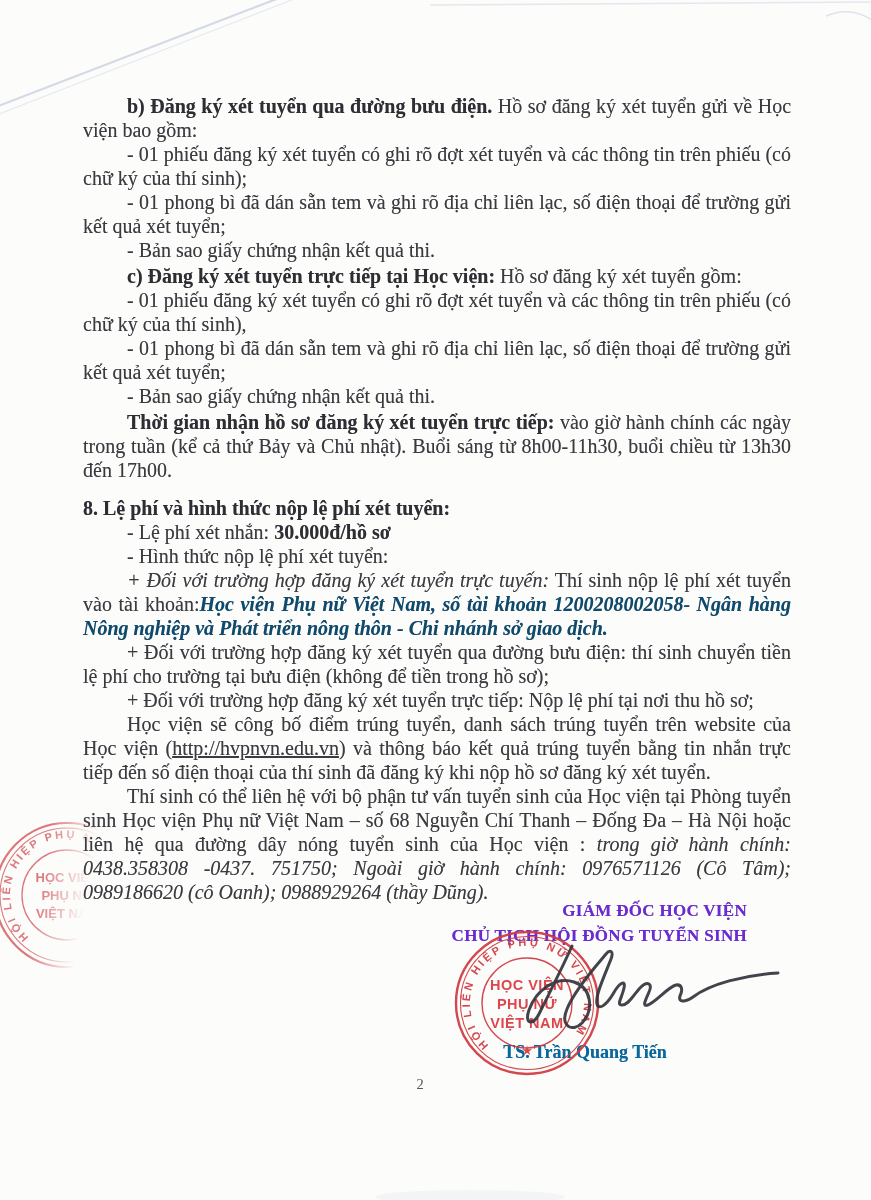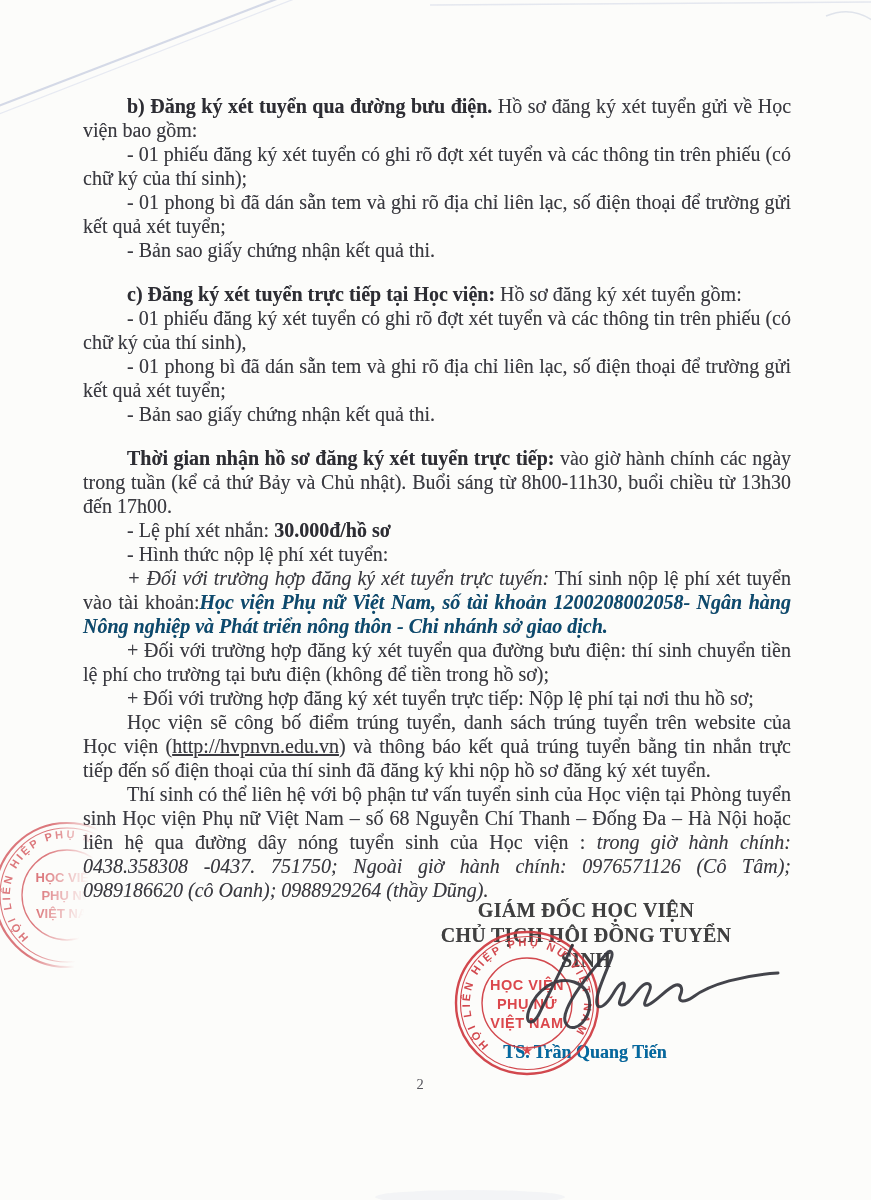--- a/index.html
+++ b/index.html
@@ -8,30 +8,30 @@
     background:#fcfcfa;overflow:hidden;
     font-family:"Liberation Serif","DejaVu Serif",serif;color:#3a3a40;
   }
   .flow{
     position:absolute;left:83px;top:94px;width:708px;
     font-size:20px;line-height:24px;text-align:justify;
     text-shadow:0 0 .5px rgba(60,60,70,.45);
   }
   .para{margin:0;text-indent:44px;}
   .noindent{text-indent:0;}
-  .gap8{margin-top:20px;}
+  .gap8{margin-top:2px;}
   .gap14{margin-top:14px;}
   .lead{font-weight:bold;color:#2d2d33;}
   .it{font-style:italic;}
   .bi{font-weight:bold;font-style:italic;color:#0c4a6e;}
   .under{text-decoration:underline;}
   .sec-heading{font-weight:bold;color:#2d2d33;}
   .sig-titles{
-    position:absolute;left:425px;top:898px;width:322px;text-align:center;
-    font-weight:bold;font-size:20px;line-height:25px;color:#404040;
+    position:absolute;left:425px;top:898px;width:322px;text-align:right;
+    font-weight:bold;font-size:17px;line-height:25px;color:#6d28d9;
     letter-spacing:.3px;text-shadow:0 0 .5px rgba(50,50,60,.5);
   }
   .signer{
     position:absolute;left:452px;top:1042px;width:266px;text-align:center;
     font-weight:bold;font-size:18px;color:#0369a1;
     text-shadow:0 0 .5px rgba(50,50,60,.5);
   }
   .pagenum{
     position:absolute;left:400px;top:1076px;width:40px;text-align:center;
     font-size:14.5px;color:#55555c;
@@ -68,20 +68,21 @@
     <p class="para">- Bản sao giấy chứng nhận kết quả thi.</p>
 
     <p class="para gap8"><b class="lead">c) Đăng ký xét tuyển trực tiếp tại Học viện:</b><span> Hồ sơ đăng ký xét tuyển gồm:</span></p>
 
     <p class="para">- 01 phiếu đăng ký xét tuyển có ghi rõ đợt xét tuyển và các thông tin trên phiếu (có chữ ký của thí sinh),</p>
     <p class="para">- 01 phong bì đã dán sẵn tem và ghi rõ địa chỉ liên lạc, số điện thoại để trường gửi kết quả xét tuyển;</p>
     <p class="para">- Bản sao giấy chứng nhận kết quả thi.</p>
 
     <p class="para gap8"><b class="lead">Thời gian nhận hồ sơ đăng ký xét tuyển trực tiếp:</b><span> vào giờ hành chính các ngày trong tuần (kể cả thứ Bảy và Chủ nhật). Buổi sáng từ 8h00-11h30, buổi chiều từ 13h30 đến 17h00.</span></p>
 
+    <p class="para noindent sec-heading gap14">8. Lệ phí và hình thức nộp lệ phí xét tuyển:</p>
 
     <p class="para"><span>- Lệ phí xét nhắn:  </span><b class="lead">30.000đ/hồ sơ</b></p>
 
     <p class="para">- Hình thức nộp lệ phí xét tuyển:</p>
 
     <p class="para"><i class="it">+ Đối với trường hợp đăng ký xét tuyển trực tuyến:</i><span> Thí sinh nộp lệ phí xét tuyển vào tài khoản:</span><span class="bi">Học viện Phụ nữ Việt Nam, số tài khoản 1200208002058- Ngân hàng Nông nghiệp và Phát triển nông thôn - Chi nhánh sở giao dịch.</span></p>
 
     <p class="para">+ Đối với trường hợp đăng ký xét tuyển qua đường bưu điện: thí sinh chuyển tiền lệ phí cho trường tại bưu điện (không để tiền trong hồ sơ);</p>
     <p class="para">+ Đối với trường hợp đăng ký xét tuyển trực tiếp: Nộp lệ phí tại nơi thu hồ sơ;</p>
 

